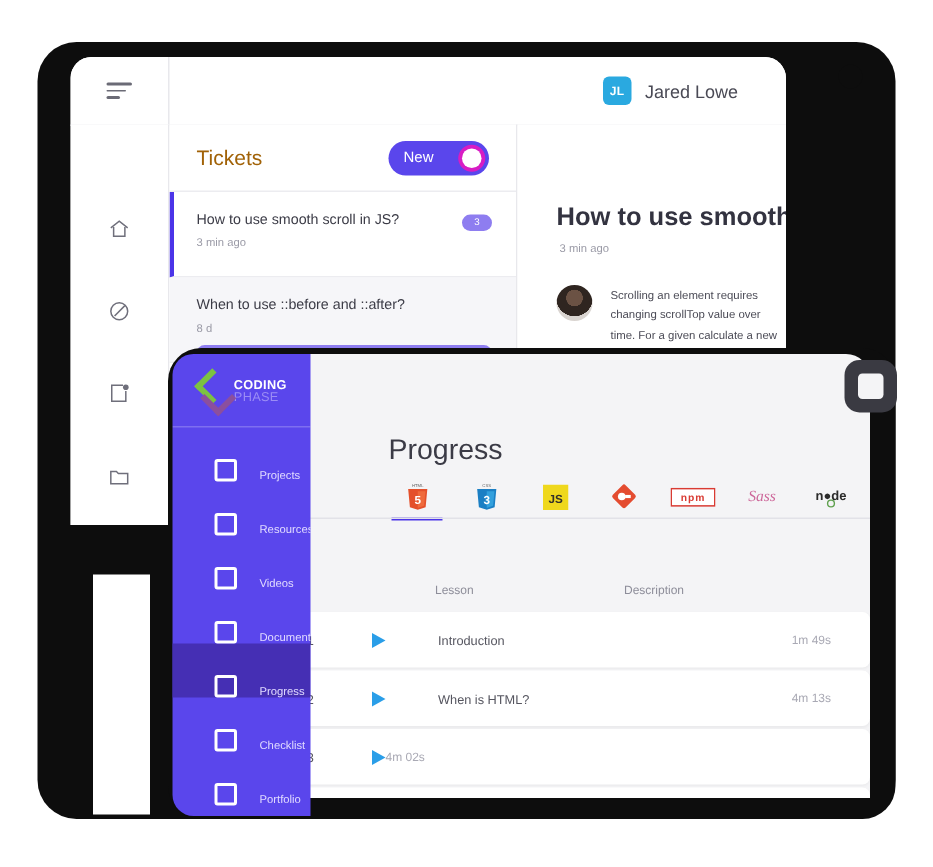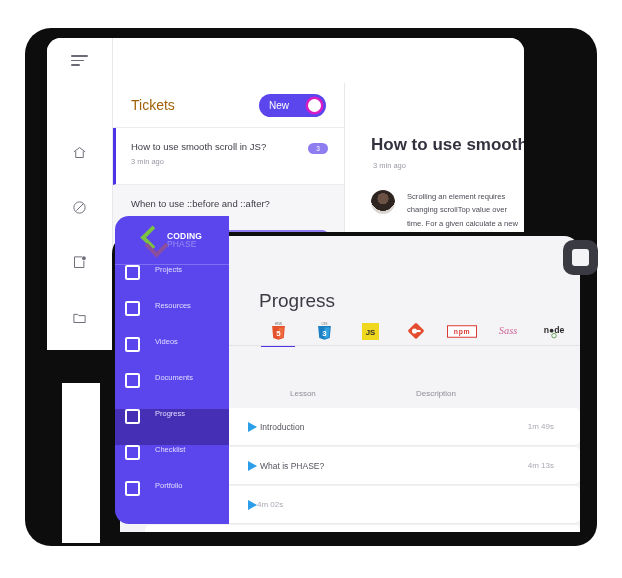--- a/index.html
+++ b/index.html
@@ -148,26 +148,26 @@
   }
   .l-check{
     width:11px;height:11px;border:1.3px solid #c9c9d2;border-radius:2px;flex:none;
   }
   .l-num{font-size:8.5px;color:#55555f;margin-left:16px;width:34px;}
   .l-play{
     width:0;height:0;border-left:9px solid #2a9ee8;
     border-top:5.5px solid transparent;border-bottom:5.5px solid transparent;
     margin-left:19px;flex:none;
   }
-  .l-desc{font-size:8.5px;color:#55555f;margin-left:3px;flex:1;}
+  .l-desc{font-size:8.5px;color:#55555f;margin-left:35px;flex:1;}
   .l-dur{font-size:8px;color:#a9a9b4;margin-right:26px;}
 
   
   .course-sidebar{
-    position:absolute;left:115px;top:216px;width:114px;height:308px;
+    position:absolute;left:115px;top:236px;width:92px;height:308px;
     background:#5a46ec;border-radius:14px 0 0 14px;overflow:hidden;
   }
   .cs-logo{
     height:48px;display:flex;align-items:center;justify-content:center;
     border-bottom:1px solid rgba(255,255,255,.22);gap:1px;
   }
   .logo-chev{position:relative;width:24px;height:26px;}
   .logo-chev .g{
     position:absolute;left:2px;top:2px;width:13px;height:13px;
     border-left:4px solid #7cc242;border-top:4px solid #7cc242;
@@ -175,21 +175,21 @@
   }
   .logo-chev .p{
     position:absolute;left:6px;top:10px;width:13px;height:13px;
     border-left:4px solid #8b4f9e;border-bottom:4px solid #8b4f9e;
     transform:rotate(-45deg);
   }
   .logo-txt{display:flex;flex-direction:column;line-height:1;}
   .logo-txt b{font-size:8.5px;color:#fff;letter-spacing:.2px;}
   .logo-txt s{font-size:8.5px;color:#9b8cf5;text-decoration:none;letter-spacing:.2px;}
   .cs-item{
-    height:36px;display:flex;align-items:flex-start;padding-left:10px;box-sizing:border-box;
+    height:36px;display:flex;align-items:flex-end;padding-left:28px;box-sizing:border-box;
     cursor:pointer;
   }
   .cs-item.active{background:#452fb4;}
   .cs-box{
     width:11px;height:11px;border:2px solid #fff;border-radius:2px;flex:none;
   }
   .cs-label{font-size:7.5px;color:#e0daff;margin-left:15px;}
 
   
   .white-strip{
@@ -217,20 +217,24 @@
 
     <div class="app-topbar">
       <div class="hamburger">
         <div class="ham-lines">
             <i></i>
             <i></i>
             <i></i>
           </div>
       </div>
       <div class="topbar-spacer"></div>
+      <div class="user-chip">
+        <div class="avatar-sq">JL</div>
+        <div class="user-name">Jared Lowe</div>
+      </div>
     </div>
 
     <div class="nav-rail">
       <div class="nav-ico">
         <svg width="15" height="15" viewBox="0 0 24 24" fill="none" stroke="#6f6f7b" stroke-width="1.6">
             <path d="M3 11l9-7 9 7"></path>
             <path d="M6 10v10h12V10"></path>
           </svg>
       </div>
       <div class="nav-ico">
@@ -367,21 +371,21 @@
         <span class="l-check"></span>
         <span class="l-num">001</span>
         <span class="l-play"></span>
         <span class="l-desc">Introduction</span>
         <span class="l-dur">1m 49s</span>
       </div>
       <div class="lesson-row">
         <span class="l-check"></span>
         <span class="l-num">002</span>
         <span class="l-play"></span>
-        <span class="l-desc">What is PHASE?</span>
+        <span class="l-desc">When is HTML?</span>
         <span class="l-dur">4m 13s</span>
       </div>
       <div class="lesson-row">
         <span class="l-check"></span>
         <span class="l-num">003</span>
         <span class="l-play"></span>
         <span class="l-dur">4m 02s</span>
       </div>
       <div class="lesson-row">
         

